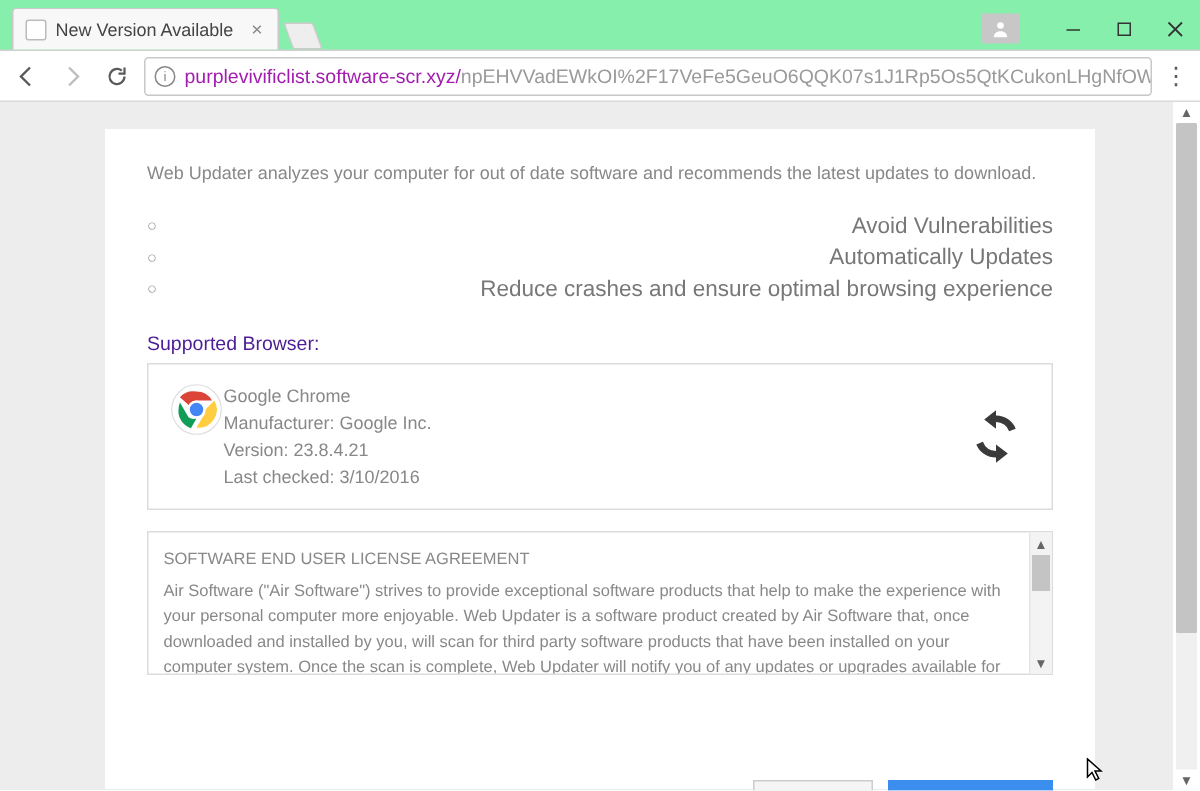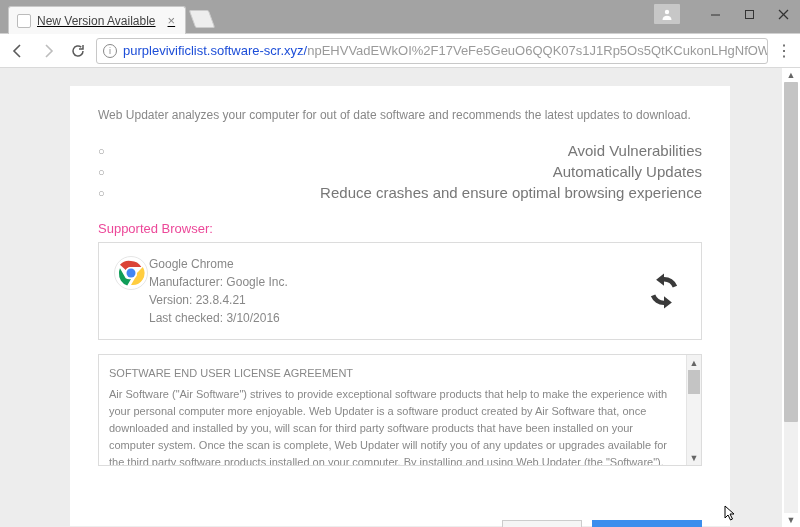--- a/index.html
+++ b/index.html
@@ -1,65 +1,65 @@
 <!DOCTYPE html>
 <html><head>
 <meta charset="utf-8">
 <style>
   * { box-sizing: border-box; margin: 0; padding: 0; }
   html, body { width: 800px; height: 527px; font-family: "Segoe UI", Arial, sans-serif; overflow: hidden; background: #fff; }
   
   
-  .titlebar { height: 34px; background: #a3a3a3; display: flex; align-items: flex-start; border-bottom: 1px solid #d0d0d0; text-decoration: underline; }
+  .titlebar { height: 34px; background: #86efac; display: flex; align-items: flex-end; border-bottom: 1px solid #d0d0d0; }
   .tab { margin-top: 6px; margin-left: 8px; height: 28px; background: #f8f8f8; border: 1px solid #c8c8c8; border-bottom: none; border-top-left-radius: 3px; border-top-right-radius: 3px; display: flex; align-items: center; padding: 0 10px 0 8px; font-size: 12px; color: #444; min-width: 160px; }
   .tab .favicon { width: 14px; height: 14px; margin-right: 6px; border: 1px solid #bbb; border-radius: 2px; background: #fff; }
   .tab .close { margin-left: 12px; font-size: 13px; color: #888; }
   .newtab { margin-top: 10px; margin-left: 6px; width: 20px; height: 18px; background: #eee; border: 1px solid #ccc; transform: skewX(20deg); border-radius: 2px; }
   .win-controls { margin-left: auto; display: flex; align-items: center; height: 28px; }
   .win-user { width: 26px; height: 20px; background: #c7c7c7; display: flex; align-items: center; justify-content: center; margin-right: 18px; border-radius: 1px; }
   .win-btn { width: 34px; height: 28px; display: flex; align-items: center; justify-content: center; color: #333; font-size: 13px; }
   .win-btn svg { stroke: #333; }
   
   
   .toolbar { height: 34px; display: flex; align-items: center; padding: 0 6px; gap: 6px; background: #fff; border-bottom: 1px solid #d9d9d9; }
   .nav-arrow { width: 24px; height: 24px; display: flex; align-items: center; justify-content: center; color: #888; }
   .nav-arrow.enabled { color: #5a5a5a; }
   .reload { width: 24px; height: 24px; display: flex; align-items: center; justify-content: center; color: #5a5a5a; }
   .omnibox { flex: 1; height: 26px; border: 1px solid #c8c8c8; border-radius: 3px; display: flex; align-items: center; padding: 0 6px; font-size: 13px; overflow: hidden; white-space: nowrap; }
   .omnibox .info { width: 14px; height: 14px; border: 1px solid #888; border-radius: 50%; display: flex; align-items: center; justify-content: center; font-size: 9px; color: #888; margin-right: 6px; flex-shrink: 0; }
-  .omnibox .domain { color: #1d4ed8; }
+  .omnibox .domain { color: #a21caf; }
   .omnibox .path { color: #9a9a9a; }
   .kebab { width: 20px; display: flex; align-items: center; justify-content: center; color: #5a5a5a; font-size: 16px; }
   
   
   .viewport { position: relative; height: calc(527px - 34px - 34px); background: #fff; overflow: hidden; }
   .viewport-scroll { position: absolute; right: 2px; top: 0; bottom: 0; width: 14px; }
   .viewport-scroll .track { position: absolute; top: 14px; bottom: 14px; left: 0; right: 0; background: #f0f0f0; }
   .viewport-scroll .thumb { position: absolute; top: 14px; left: 0; right: 0; height: 340px; background: #c4c4c4; border-radius: 1px; }
   .viewport-scroll .arrow { position: absolute; left: 0; right: 0; height: 14px; display: flex; align-items: center; justify-content: center; color: #666; font-size: 9px; }
   .viewport-scroll .up { top: 0; }
   .viewport-scroll .down { bottom: 0; }
   
   .page { background: #ededed; margin: 0 18px 0 0; height: 100%; padding: 18px 0 0 70px; }
   .card { background: #fff; width: 660px; padding: 22px 28px 14px 28px; position: relative; min-height: 440px; }
   
   h1 { font-size: 27px; font-weight: 400; color: #333; margin-bottom: 10px; }
   .sub { font-size: 12px; color: #888; margin-bottom: 18px; }
   ul.features { list-style: none; margin-bottom: 18px; }
   ul.features li { font-size: 15px; color: #777; padding: 2px 0 2px 16px; position: relative; text-align: right; }
   ul.features li::before { content: "○"; position: absolute; left: 0; color: #999; font-size: 11px; top: 5px; }
-  .supported { font-size: 13px; color: #ec4899; margin-bottom: 6px; }
+  .supported { font-size: 13px; color: #4c1d95; margin-bottom: 6px; }
   
   .browser-box { border: 1px solid #dcdcdc; padding: 12px 14px; display: flex; align-items: flex-start; margin-bottom: 14px; position: relative; }
   .chrome-logo { width: 36px; height: 36px; flex-shrink: 0; }
   .browser-info { font-size: 12px; color: #888; line-height: 1.5; }
   .refresh-icon { position: absolute; right: 16px; top: 50%; transform: translate(0,-50%); width: 42px; height: 42px; }
   
   .eula-wrap { position: relative; }
-  .eula { border: 1px solid #dcdcdc; padding: 10px 22px 10px 10px; font-size: 11px; color: #888; line-height: 1.55; height: 112px; overflow: hidden; }
+  .eula { border: 1px solid #dcdcdc; padding: 10px 22px 10px 10px; font-size: 11px; color: #888; line-height: 1.55; height: 96px; overflow: hidden; }
   .eula .ttl { text-transform: uppercase; color: #888; margin-bottom: 4px; font-size: 11px; }
   .eula-scroll { position: absolute; right: 1px; top: 1px; bottom: 1px; width: 15px; background: #f3f3f3; border-left: 1px solid #e4e4e4; }
   .eula-scroll .arrow { position: absolute; left: 0; right: 0; height: 15px; display:flex; align-items:center; justify-content:center; font-size:9px; color:#666; background:#f3f3f3; }
   .eula-scroll .up { top: 0; }
   .eula-scroll .down { bottom: 0; }
   .eula-scroll .thumb { position: absolute; top: 15px; left: 1px; right: 1px; height: 24px; background: #c4c4c4; }
   
   .cursor { position: absolute; right: 62px; bottom: 4px; width: 14px; height: 18px; z-index: 50; }
   
   .btn-row { position:absolute; bottom:-2px; right: 28px; display:flex; gap:10px;}

